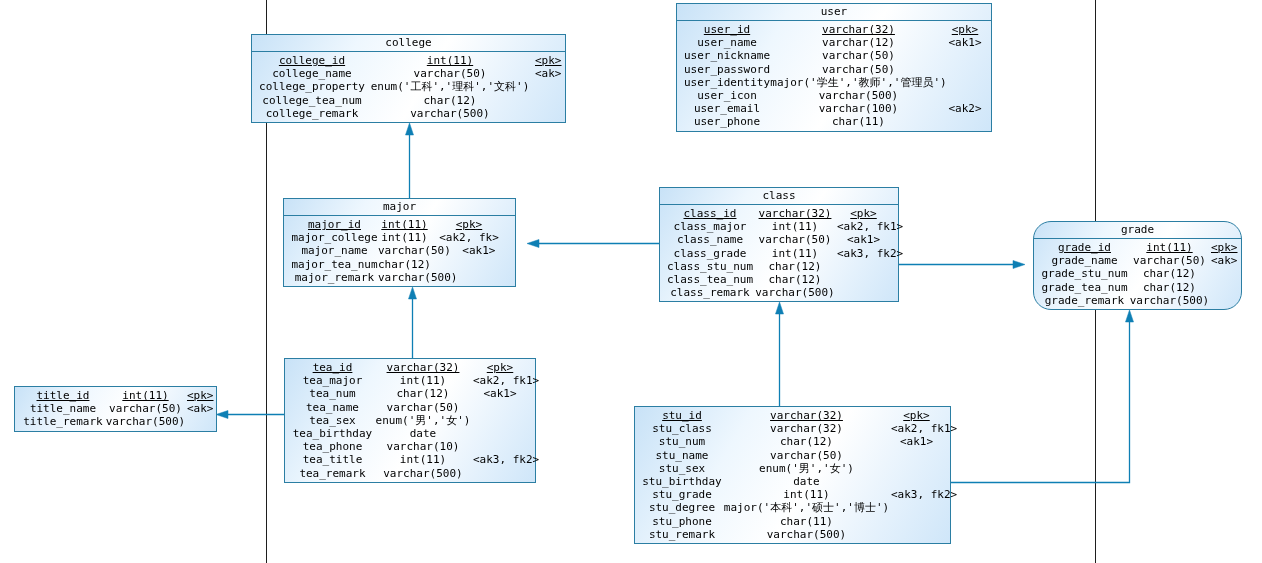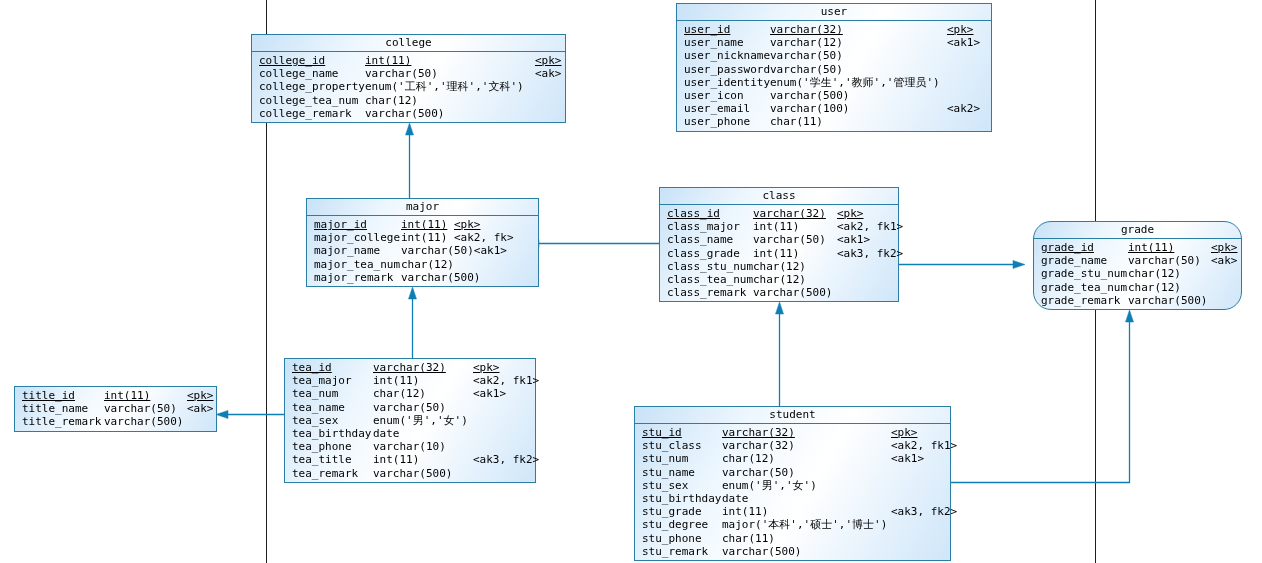--- a/index.html
+++ b/index.html
@@ -29,27 +29,28 @@
     border-bottom:1px solid #2b7ea3;
     font-size:11px;
     white-space:nowrap;overflow:hidden;
   }
   .tbl-cols{padding:2px 8px 2px 7px;}
   .row{
     display:grid;
     grid-template-columns:var(--c1) minmax(var(--c2),max-content) auto;
     height:13.2px;line-height:13.2px;
     white-space:nowrap;
+    text-align:center;
   }
   .row span{display:block;overflow:visible;}
   .row.pk span{text-decoration:underline;}
 
   .tbl.college {left:245px; top:34px;  width:313px; --c1:106px; --c2:170px;}
   .tbl.user    {left:670px; top:3px;   width:314px; --c1:86px;  --c2:177px;}
-  .tbl.major   {left:300px; top:198px; width:231px; --c1:87px;  --c2:53px;}
+  .tbl.major   {left:277px; top:198px; width:231px; --c1:87px;  --c2:53px;}
   .tbl.class   {left:653px; top:187px; width:238px; --c1:86px;  --c2:84px;}
   .tbl.grade   {left:1027px;top:221px; width:207px;border-radius:18px; --c1:87px;  --c2:83px;}
   .tbl.teacher {left:278px; top:358px; width:250px; --c1:81px;  --c2:100px;}
   .tbl.title   {left:8px;   top:386px; width:201px; --c1:82px;  --c2:83px;}
   .tbl.student {left:628px; top:406px; width:315px; --c1:80px;  --c2:169px;}
 </style>
 </head>
 <body>
 
 <div class="canvas">
@@ -106,21 +107,21 @@
           <span class="col-type">varchar(50)</span>
           <span class="col-key"></span>
         </div>
         <div class="row">
           <span class="col-name">user_password</span>
           <span class="col-type">varchar(50)</span>
           <span class="col-key"></span>
         </div>
         <div class="row">
           <span class="col-name">user_identity</span>
-          <span class="col-type">enum('学生','教师','管理员')</span>
+          <span class="col-type">major('学生','教师','管理员')</span>
           <span class="col-key"></span>
         </div>
         <div class="row">
           <span class="col-name">user_icon</span>
           <span class="col-type">varchar(500)</span>
           <span class="col-key"></span>
         </div>
         <div class="row">
           <span class="col-name">user_email</span>
           <span class="col-type">varchar(100)</span>
@@ -332,21 +333,20 @@
         </div>
         <div class="row">
           <span class="col-name">title_remark</span>
           <span class="col-type">varchar(500)</span>
           <span class="col-key"></span>
         </div>
       </div>
   </div>
 
   <div class="tbl student">
-    <div class="tbl-name">student</div>
     <div class="tbl-cols">
         <div class="row pk">
           <span class="col-name">stu_id</span>
           <span class="col-type">varchar(32)</span>
           <span class="col-key">&lt;pk&gt;</span>
         </div>
         <div class="row">
           <span class="col-name">stu_class</span>
           <span class="col-type">varchar(32)</span>
           <span class="col-key">&lt;ak2, fk1&gt;</span>

